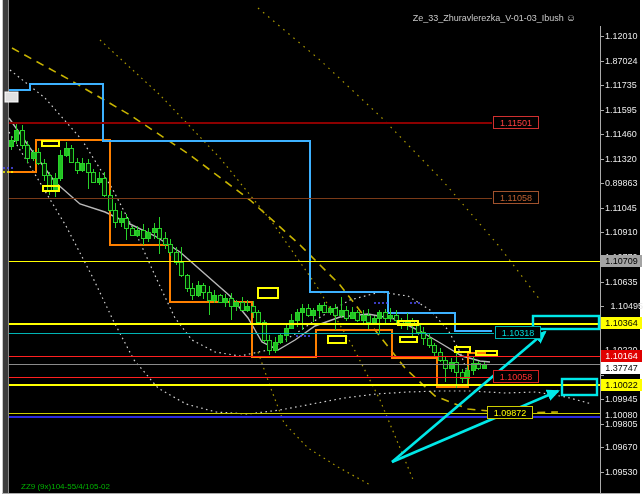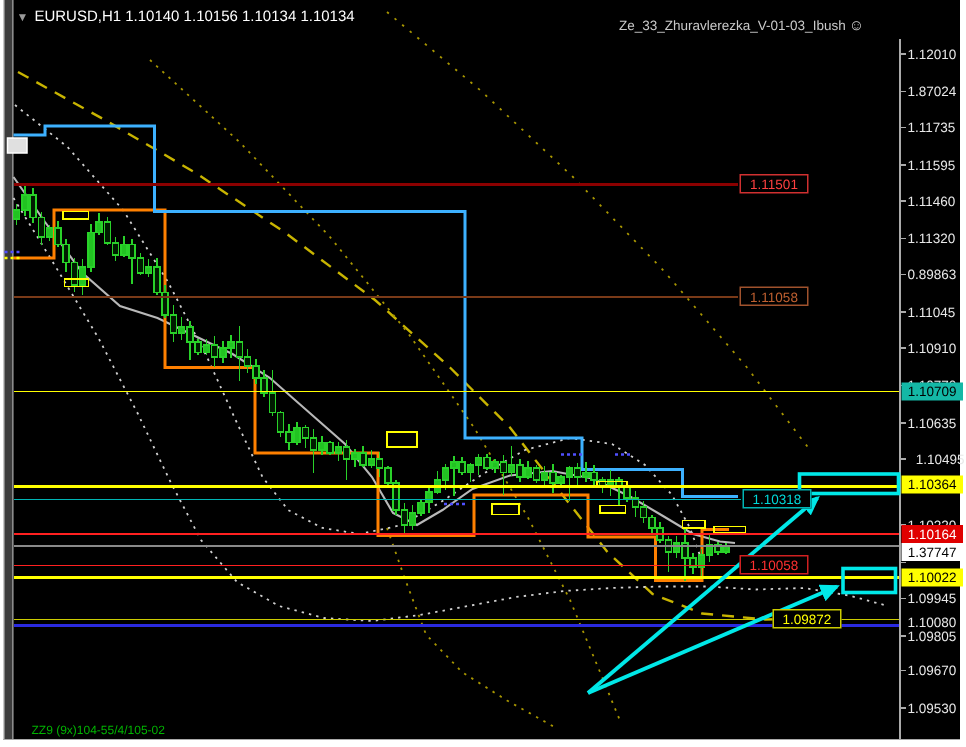--- a/index.html
+++ b/index.html
@@ -276,21 +276,20 @@
         <line x1="600" y1="472" x2="604" y2="472" stroke="#aaaaaa" stroke-width="1" shape-rendering="crispEdges"></line>
       </g>
     <g id="g-annot">
         <rect x="533" y="316" width="66" height="13" fill="none" stroke="#00e8e8" stroke-width="2.4"></rect>
         <rect x="562" y="379" width="35" height="16" fill="none" stroke="#00e8e8" stroke-width="2.4"></rect>
         <line x1="392" y1="462" x2="545" y2="332" stroke="#00e8e8" stroke-width="2.6" marker-end="url(#arrowhead)"></line>
         <line x1="392" y1="462" x2="558" y2="391" stroke="#00e8e8" stroke-width="2.6" marker-end="url(#arrowhead)"></line>
       </g>
   </svg>
 
-  <div class="hdr"><span class="arr">▼</span><span>EURUSD,H1  1.10140 1.10156 1.10134 1.10134</span></div>
 
   <div class="ind-name"><span>Ze_33_Zhuravlerezka_V-01-03_Ibush</span><span class="smiley">☺</span></div>
 
   <div class="footer-txt">ZZ9 (9x)104-55/4/105-02</div>
 
   <div id="axis-labels">
       <div class="tick" style="top: 31px;">1.12010</div>
       <div class="tick" style="top: 56px;">1.87024</div>
       <div class="tick" style="top: 80px;">1.11735</div>
       <div class="tick" style="top: 105px;">1.11595</div>
@@ -301,26 +300,26 @@
       <div class="tick" style="top: 227px;">1.10910</div>
       <div class="tick" style="top: 252px;">1.10770</div>
       <div class="tick" style="top: 277px;">1.10635</div>
       <div class="tick" style="top: 301px; text-align: right;">1.10495</div>
       <div class="tick" style="top: 345px;">1.10220</div>
       <div class="tick" style="top: 370px; margin-top: 40px;">1.10080</div>
       <div class="tick" style="top: 394px;">1.09945</div>
       <div class="tick" style="top: 419px;">1.09805</div>
       <div class="tick" style="top: 442px;">1.09670</div>
       <div class="tick" style="top: 467px;">1.09530</div>
-      <div class="hl" style="top: 255px; background: #14b8a6; color: rgb(0, 0, 0);">1.10709</div>
+      <div class="hl" style="top: 255px; background: #a3a3a3; color: rgb(0, 0, 0);">1.10709</div>
       <div class="hl" style="top: 317px; background: rgb(255, 255, 0); color: rgb(0, 0, 0);">1.10364</div>
       <div class="hl" style="top: 350px; background: rgb(224, 0, 0); color: rgb(255, 255, 255);">1.10164</div>
       <div class="hl" style="top: 362px; background: rgb(255, 255, 255); color: rgb(0, 0, 0);">1.37747</div>
       <div class="hl" style="top: 379px; background: rgb(255, 255, 0); color: rgb(0, 0, 0);">1.10022</div>
     </div>
   <div id="level-labels">
       <div class="lvl" style="left: 493px; top: 116px; color: rgb(255, 64, 64); border-color: rgb(208, 48, 48);">1.11501</div>
       <div class="lvl" style="left: 493px; top: 191px; color: rgb(192, 96, 48); border-color: rgb(160, 82, 45);">1.11058</div>
       <div class="lvl" style="left: 495px; top: 326px; color: rgb(0, 216, 216); border-color: rgb(0, 180, 180);">1.10318</div>
       <div class="lvl" style="left: 493px; top: 370px; color: rgb(255, 48, 48); border-color: rgb(208, 32, 32);">1.10058</div>
-      <div class="lvl" style="left: 487px; top: 406px; color: rgb(255, 255, 0); border-color: rgb(204, 204, 0); margin-left: 28px;">1.09872</div>
+      <div class="lvl" style="left: 487px; top: 406px; color: rgb(255, 255, 0); border-color: rgb(204, 204, 0);">1.09872</div>
     </div>
 </div>
 
 </body></html>

